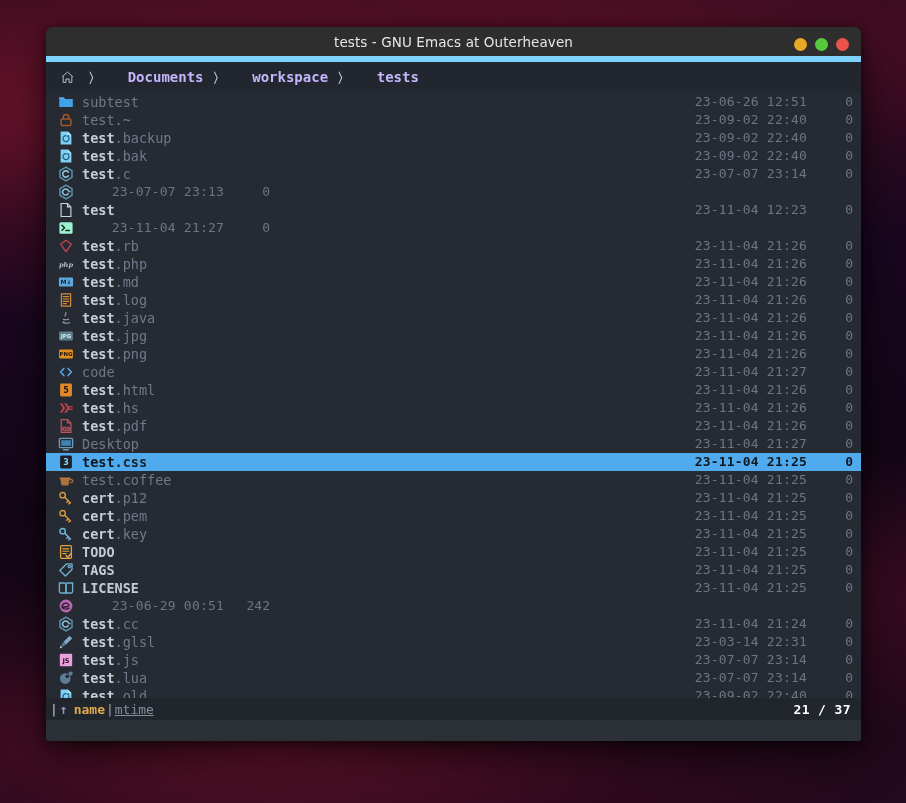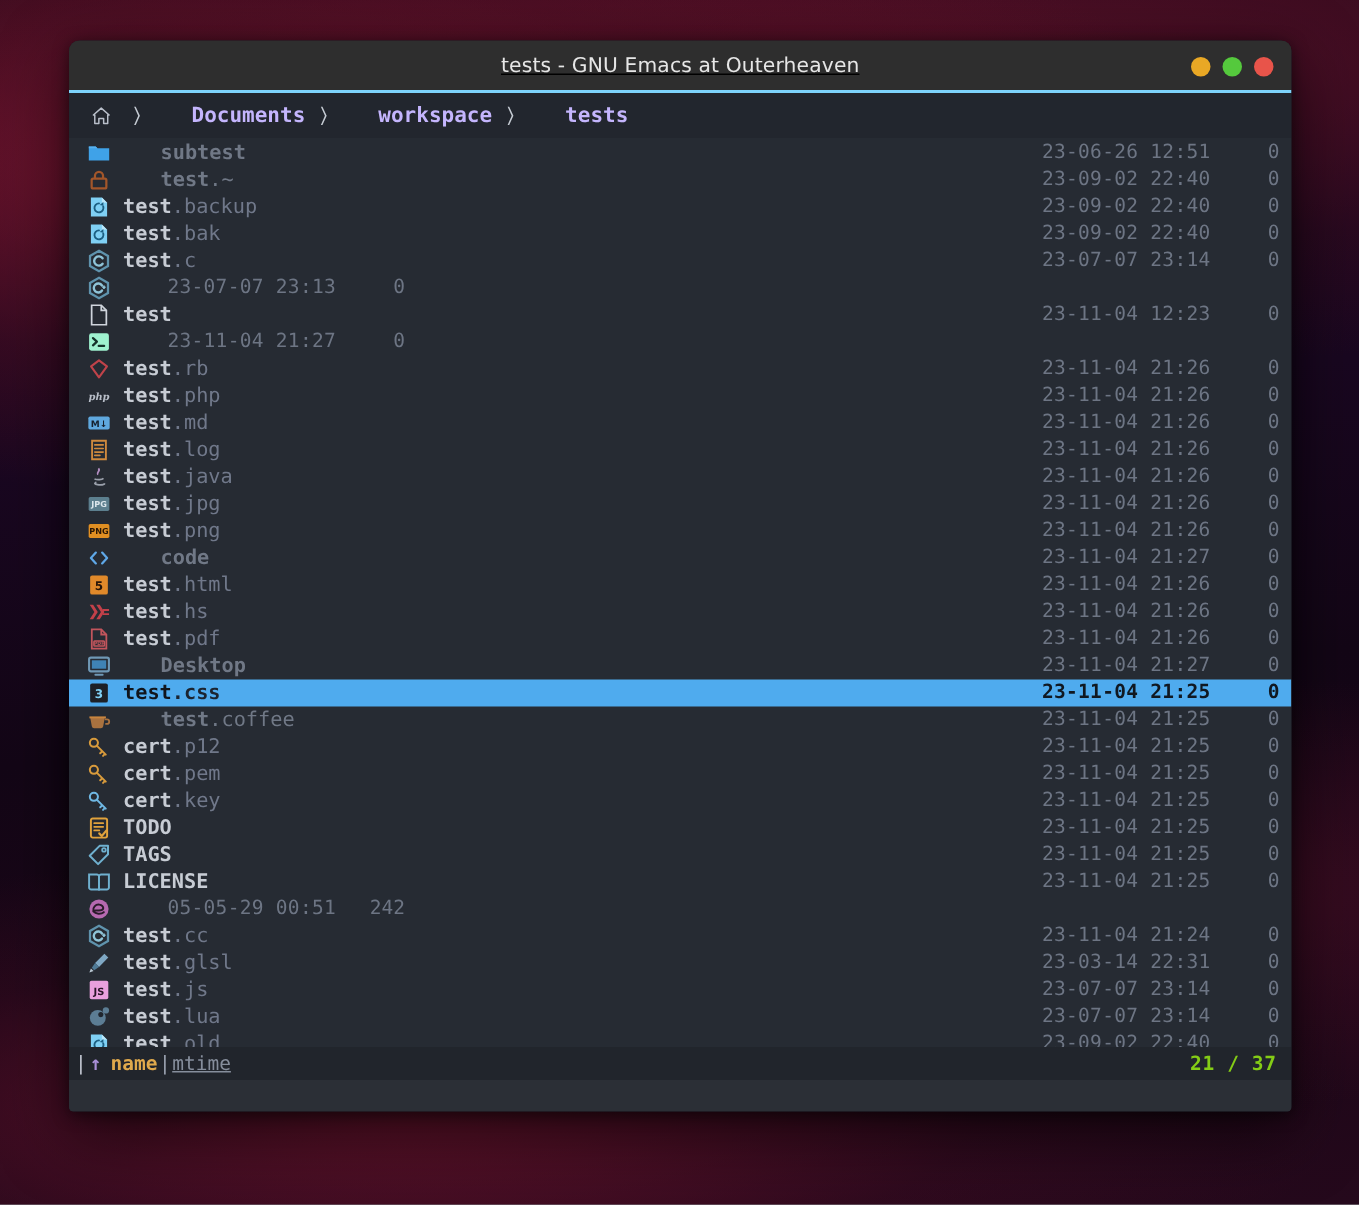--- a/index.html
+++ b/index.html
@@ -34,26 +34,25 @@
     background: #21252d;
     display: flex;
     flex-direction: column;
   }
 
   
   #titlebar {
     height: 35px;
     flex: 0 0 35px;
     background: #2e2e2e;
-    border-bottom: 2px solid #7dd3fc;
+    border-bottom: 6px solid #7dd3fc;
     position: relative;
     display: flex;
     align-items: center;
     justify-content: center;
-    text-decoration: underline;
   }
   #title-text {
     font-family: "DejaVu Sans", sans-serif;
     font-size: 13.5px;
     color: #e6e6e6;
     letter-spacing: 0.1px;
     white-space: nowrap;
   }
   #window-controls {
     position: absolute;
@@ -130,21 +129,21 @@
   .row .icon svg { display: block; }
   .name-cell {
     flex: 1 1 auto;
     overflow: hidden;
     font-family: "DejaVu Sans Mono", monospace;
     font-size: 13.5px;
   }
   .base { color: #c7ccd4; font-weight: bold; }
   .ext  { color: #70788a; }
   .row.dim .base, .row.dim .ext { color: #707886; font-weight: normal; }
-  .row.dim .base { font-weight: bold; margin-left: 25px; }
+  .row.dim .base { font-weight: normal; }
   .mtime {
     flex: 0 0 auto;
     color: #6d7584;
     font-family: "DejaVu Sans Mono", monospace;
     font-size: 13px;
     letter-spacing: 0.2px;
     text-align: right;
     width: 142px;
   }
   .size {
@@ -175,21 +174,21 @@
     font-size: 13px;
   }
   #status-left { display: flex; align-items: center; gap: 0; }
   .status-bar-mark { color: #c0c5cf; margin-right: 2px; }
   .sort-arrow { color: #a98fd8; margin-right: 6px; font-weight: bold; }
   .sort-active { color: #e0a94c; font-weight: bold; }
   .sort-divider { color: #9aa2b0; padding: 0 1px; }
   .sort-inactive { color: #868e9c; text-decoration: underline; }
   #status-right {
     margin-left: auto;
-    color: #84cc16;
+    color: #ffffff;
     font-weight: bold;
     letter-spacing: 0.4px;
   }
   #window-foot {
     flex: 0 0 21px;
     background: #2b2f36;
   }
 </style>
 </head>
 <body>
@@ -536,21 +535,21 @@
         <span class="mtime">23-11-04 21:25</span>
         <span class="size">0</span>
       </div>
       <div class="row">
         <span class="icon">
           <svg width="16" height="16" viewBox="0 0 16 16">
             <circle cx="8" cy="8" r="6.4" fill="#b669b0"></circle>
             <path d="M4.2 9.6c1.6 1.9 5.2 2 7 .5M4.2 9.6c-.6-2.6 1.6-4.8 4-4.5 1.9.2 2.8 1.6 2.6 2.6-.2 1-1.5 1.3-3 1.3H4.6" fill="none" stroke="#2a1a2a" stroke-width="1.3" stroke-linecap="round"></path>
           </svg>
         </span>
-        <span class="mtime">05-05-29 00:51</span>
+        <span class="mtime">23-06-29 00:51</span>
         <span class="size">242</span>
       </div>
       <div class="row">
         <span class="icon">
           <svg width="16" height="16" viewBox="0 0 16 16">
             <path d="M8 1.2l6 3.4v6.8L8 14.8 2 11.4V4.6z" fill="none" stroke="#5f93ad" stroke-width="1.5"></path>
             <path d="M10 6.3A3 3 0 1 0 10 9.7" fill="none" stroke="#8fc4d8" stroke-width="1.6" stroke-linecap="round"></path>
             <path d="M11.3 6.4v2.2M10.2 7.5h2.2" stroke="#8fc4d8" stroke-width="1.1"></path>
           </svg>
         </span>

